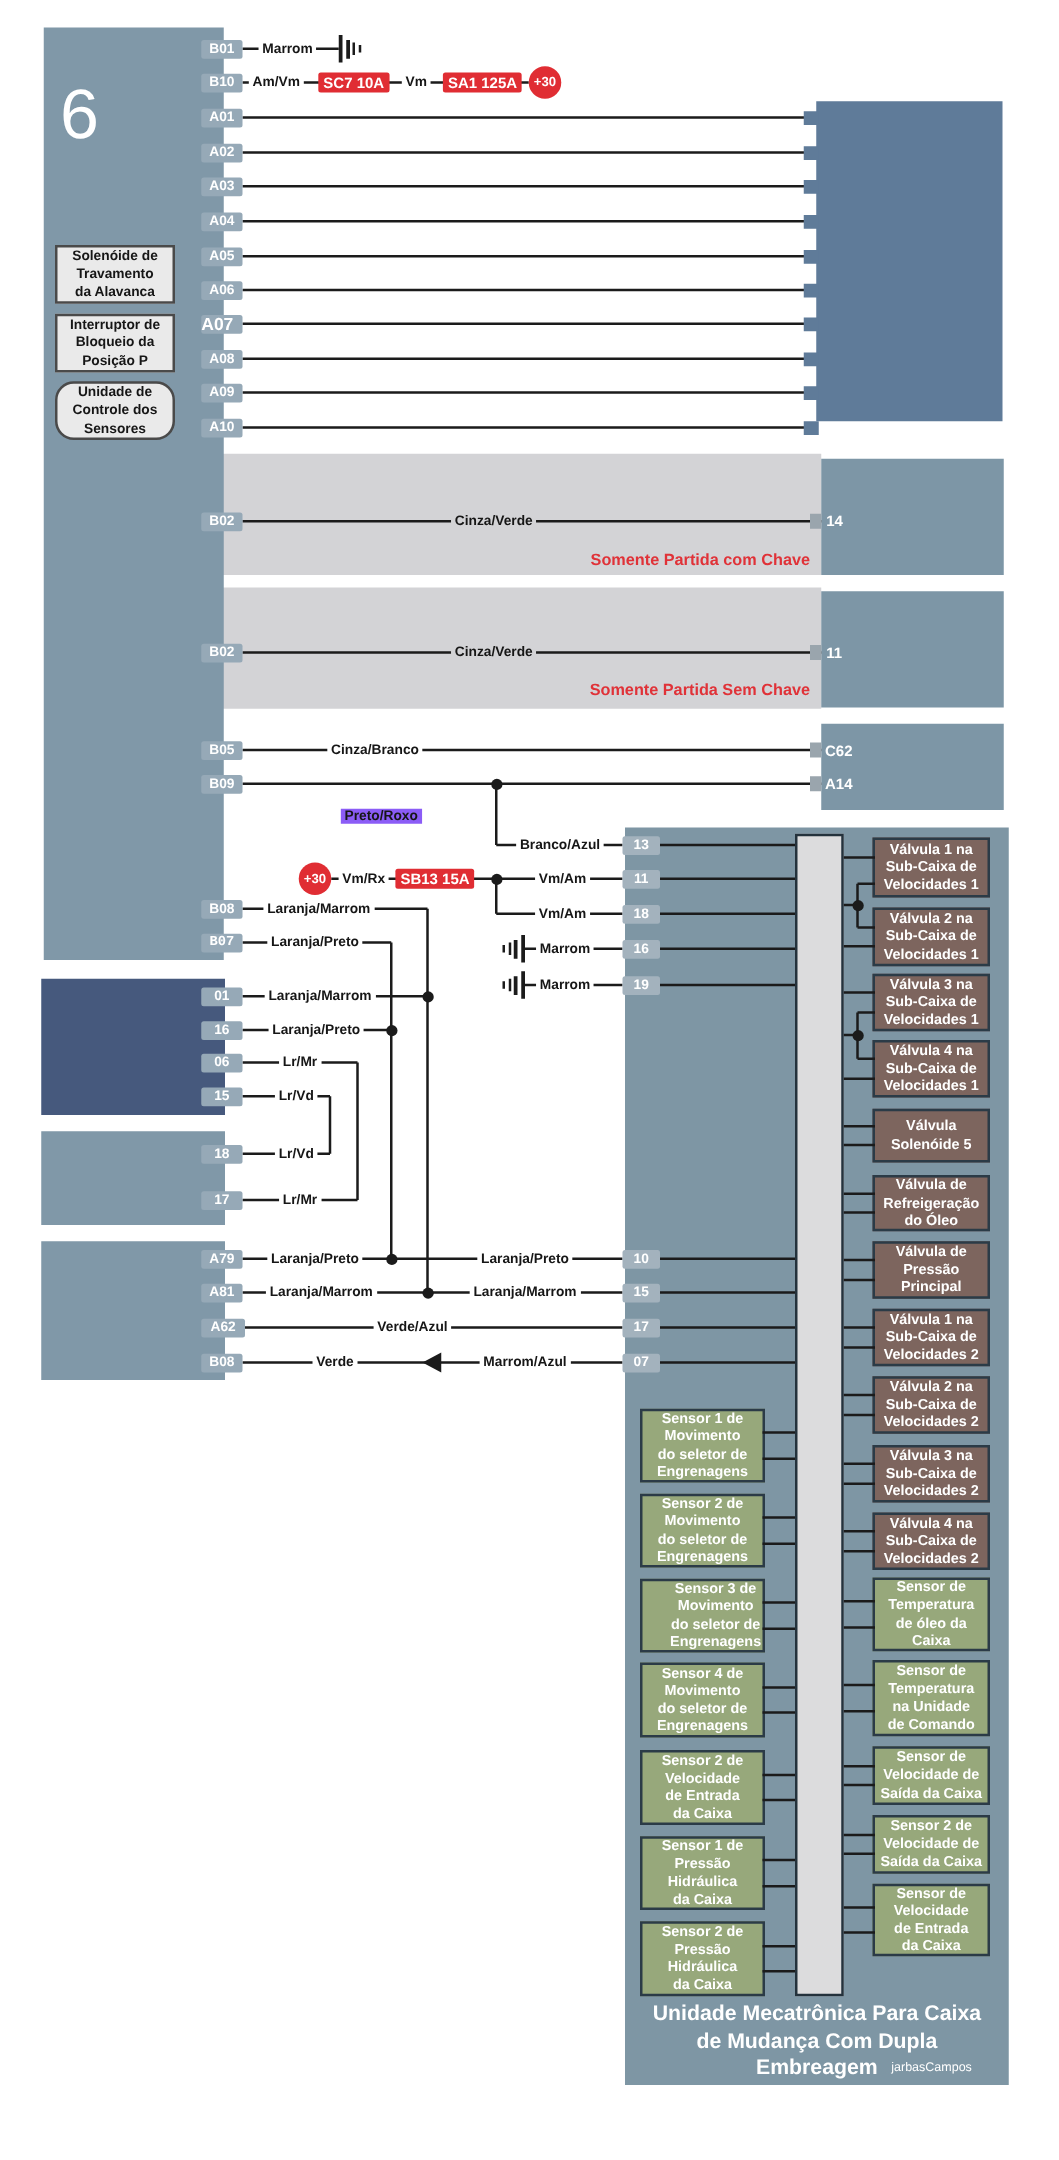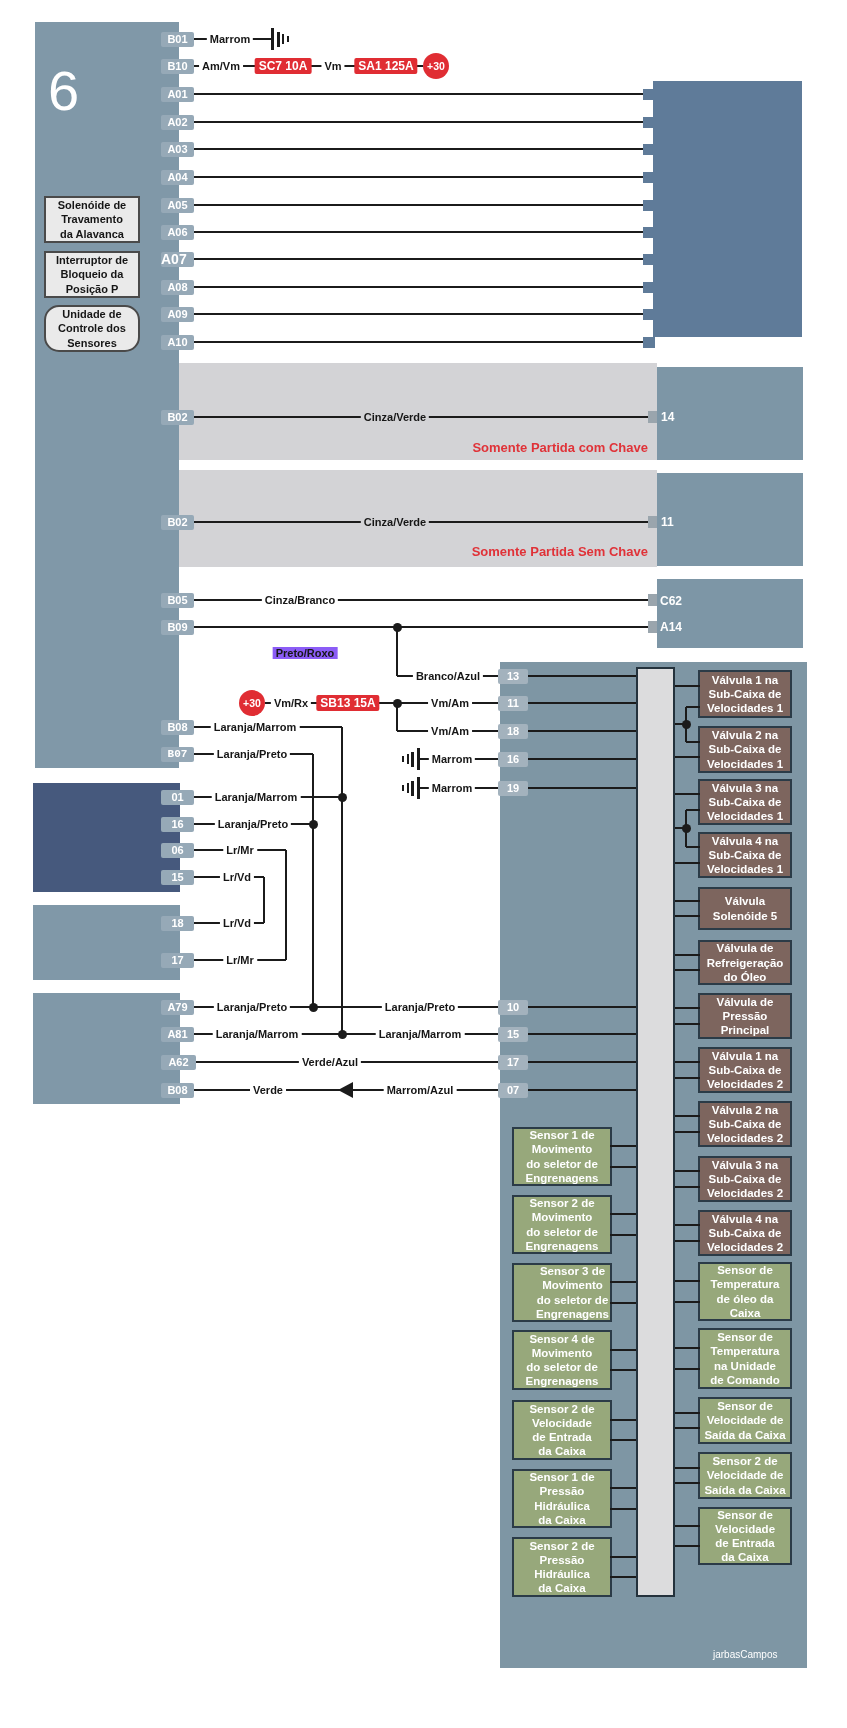--- a/index.html
+++ b/index.html
@@ -102,20 +102,23 @@
   <div class="box box-unit3"></div>
   <div class="abs t unit3-title flexc">Unidade de
 Controle de
 Alimentação
 de Bordo</div>
   <div class="unit-pin" style="left:660px;top:594px;">C62</div>
   <div class="unit-pin" style="left:660px;top:620px;">A14</div>
 
   <div class="box box-mech"></div>
   <div class="bus"></div>
+  <div class="abs t mech-title">Unidade Mecatrônica Para Caixa
+de Mudança Com Dupla
+Embreagem</div>
   <div class="abs credit">jarbasCampos</div>
 
 <div style="position: absolute; z-index: 4; left: 161px; top: 31.5px; width: 33px; height: 15px; background: rgb(150, 169, 183); color: rgb(255, 255, 255); font-weight: bold; font-size: 11px; line-height: 15px; text-align: center; border-radius: 2px;">B01</div>
     <div style="position: absolute; z-index: 4; left: 161px; top: 58.5px; width: 33px; height: 15px; background: rgb(150, 169, 183); color: rgb(255, 255, 255); font-weight: bold; font-size: 11px; line-height: 15px; text-align: center; border-radius: 2px;">B10</div>
     <div style="position: absolute; z-index: 4; left: 161px; top: 86.5px; width: 33px; height: 15px; background: rgb(150, 169, 183); color: rgb(255, 255, 255); font-weight: bold; font-size: 11px; line-height: 15px; text-align: center; border-radius: 2px;">A01</div>
     <div style="position: absolute; z-index: 4; left: 161px; top: 114.5px; width: 33px; height: 15px; background: rgb(150, 169, 183); color: rgb(255, 255, 255); font-weight: bold; font-size: 11px; line-height: 15px; text-align: center; border-radius: 2px;">A02</div>
     <div style="position: absolute; z-index: 4; left: 161px; top: 141.5px; width: 33px; height: 15px; background: rgb(150, 169, 183); color: rgb(255, 255, 255); font-weight: bold; font-size: 11px; line-height: 15px; text-align: center; border-radius: 2px;">A03</div>
     <div style="position: absolute; z-index: 4; left: 161px; top: 169.5px; width: 33px; height: 15px; background: rgb(150, 169, 183); color: rgb(255, 255, 255); font-weight: bold; font-size: 11px; line-height: 15px; text-align: center; border-radius: 2px;">A04</div>
     <div style="position: absolute; z-index: 4; left: 161px; top: 197.5px; width: 33px; height: 15px; background: rgb(150, 169, 183); color: rgb(255, 255, 255); font-weight: bold; font-size: 11px; line-height: 15px; text-align: center; border-radius: 2px;">A05</div>
     <div style="position: absolute; z-index: 4; left: 161px; top: 224.5px; width: 33px; height: 15px; background: rgb(150, 169, 183); color: rgb(255, 255, 255); font-weight: bold; font-size: 11px; line-height: 15px; text-align: center; border-radius: 2px;">A06</div>

